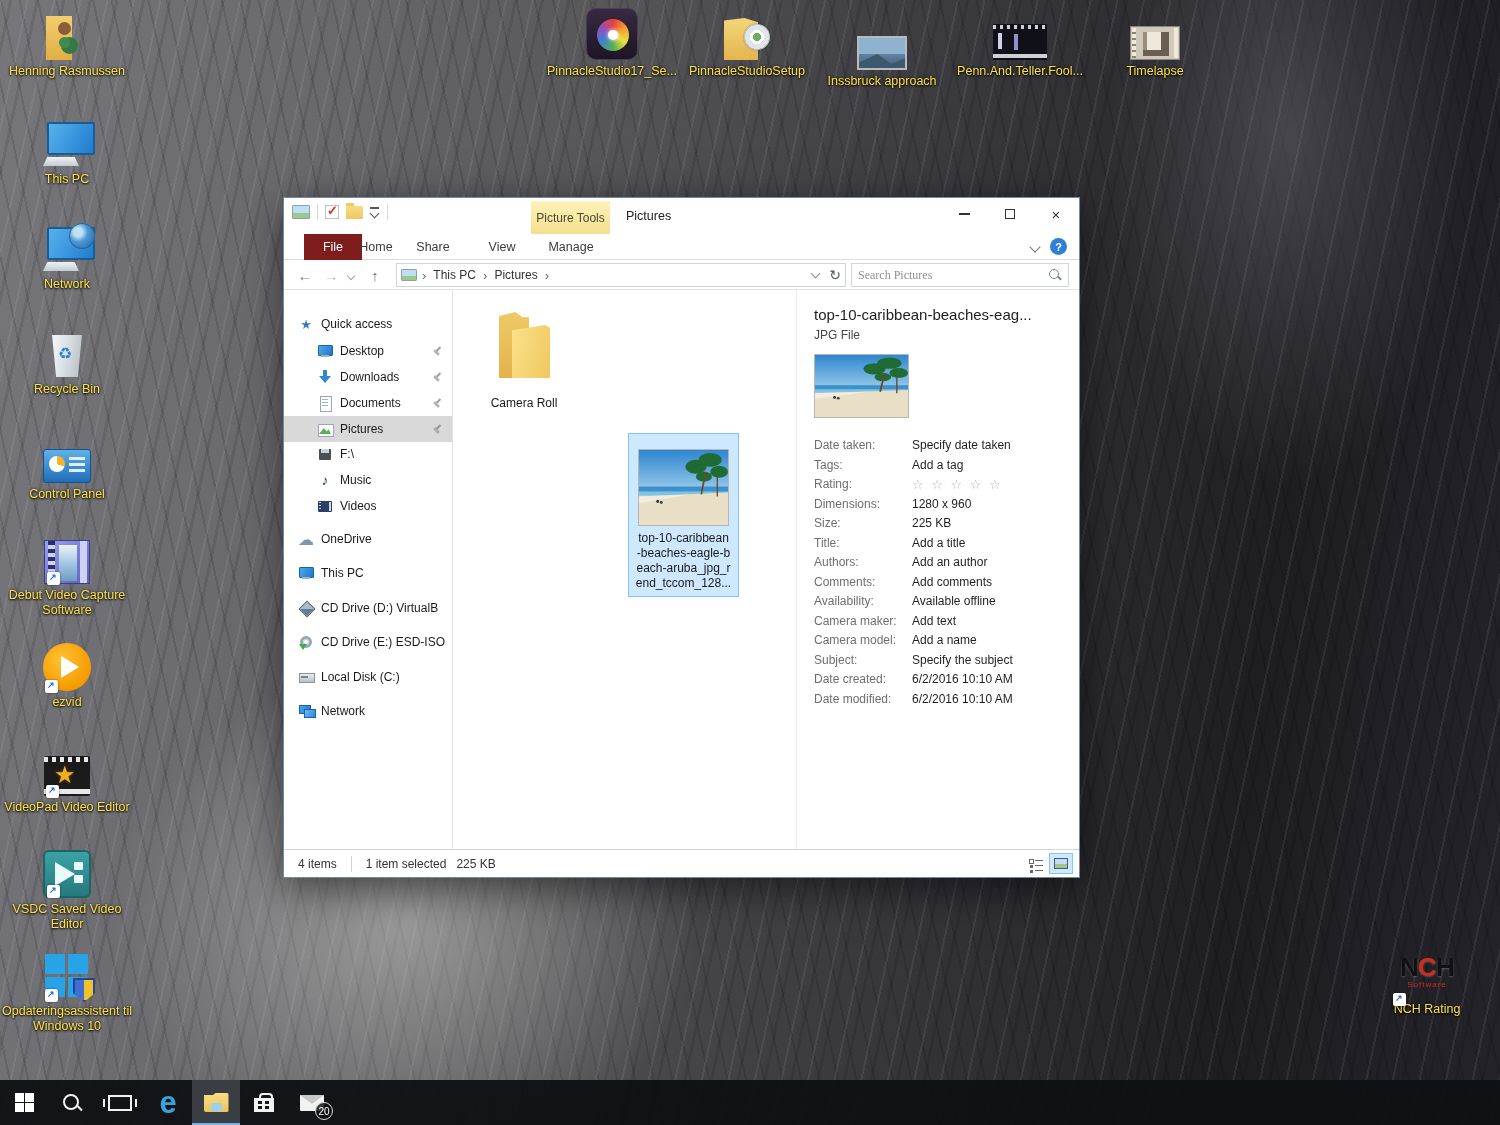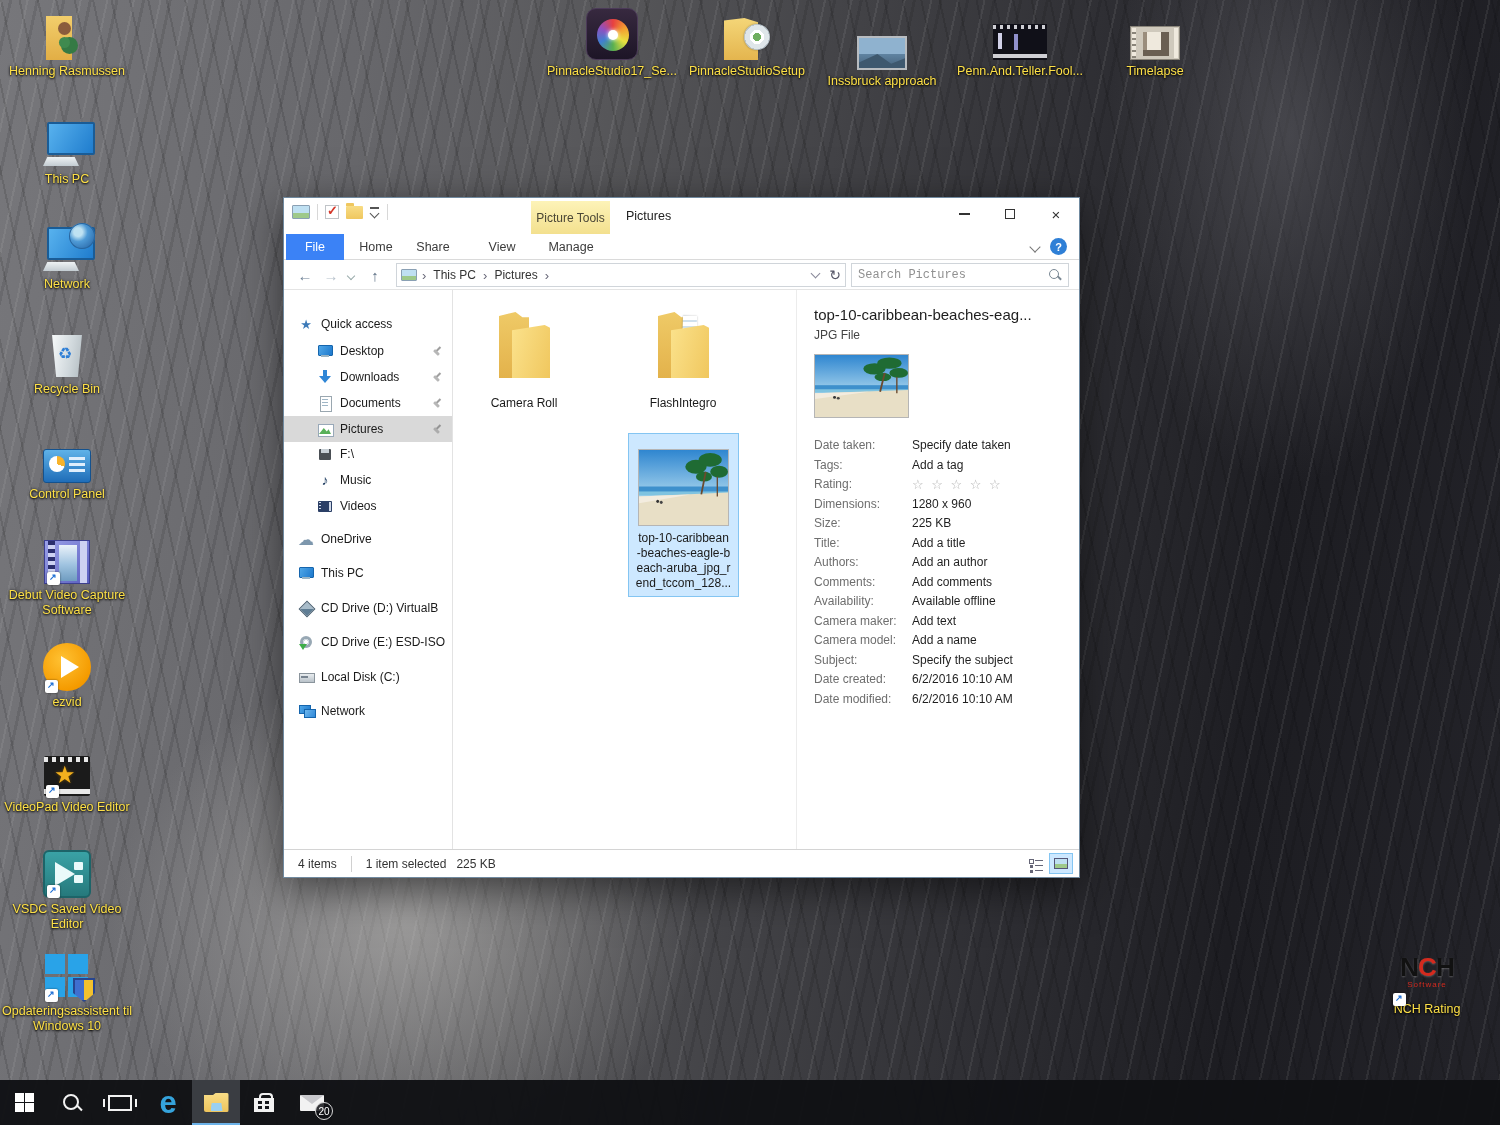--- a/index.html
+++ b/index.html
@@ -126,42 +126,42 @@
 .picture-tools{position:absolute;left:247px;top:3px;width:79px;height:33px;
   background:linear-gradient(#fdf3b8,#f3e08e);color:#4a4636;display:flex;align-items:center;justify-content:center;font-size:12px}
 .win-title{position:absolute;left:342px;top:0;height:36px;display:flex;align-items:center;font-size:12.5px;color:#222}
 .win-controls{position:absolute;right:0;top:0;height:32px;display:flex}
 .wc{width:46px;height:32px;display:flex;align-items:center;justify-content:center}
 .wc-min{width:11px;height:1.5px;background:#333}
 .wc-max{width:10px;height:10px;border:1.2px solid #333}
 .wc-close{font-size:15px;color:#333;line-height:15px}
 .tabrow{position:absolute;left:0;top:36px;width:100%;height:26px;background:#fff;border-bottom:1px solid #dadada}
 .tab{position:absolute;top:0;height:26px;display:flex;align-items:center;justify-content:center;color:#3b3b3b;font-size:12.5px}
-.tab-file{left:2px;width:58px;background:#3b82f6;color:#fff}
+.tab-file{left:20px;width:58px;background:#7f1d1d;color:#fff}
 .ribbon-chevron{position:absolute;right:40px;top:9px;width:8px;height:8px;border-left:1.5px solid #777;border-bottom:1.5px solid #777;transform:rotate(-45deg)}
 .help-btn{position:absolute;right:12px;top:4px;width:17px;height:17px;border-radius:50%;background:#2e7fd6;color:#fff;
   font-size:11px;font-weight:bold;display:flex;align-items:center;justify-content:center}
 .addrrow{position:absolute;left:0;top:62px;width:100%;height:30px;background:#fff;border-bottom:1px solid #e4e4e4}
 .navbtn{position:absolute;top:4px;width:22px;height:22px;display:flex;align-items:center;justify-content:center;
   color:#8a9aa8;font-size:15px;border-radius:50%}
 .navbtn.back{left:10px;color:#6f8296}
 .navbtn.fwd{left:36px;color:#b8c2cc}
 .addr-chev{position:absolute;left:64px;top:13px;width:6px;height:6px;border-left:1.5px solid #9aa;border-bottom:1.5px solid #9aa;transform:rotate(-45deg)}
 .navbtn.up{left:80px;color:#5f7286}
 .crumbbox{position:absolute;left:112px;top:3px;width:450px;height:24px;border:1px solid #d0d5da;background:#fff;
   display:flex;align-items:center;padding:0 4px;gap:5px;color:#333}
 .crumb-ico{width:16px;height:12px;border:1px solid #8aa0b4;background:linear-gradient(#bfe0f2 0 60%,#9ec98a 60%);border-radius:1px;flex:none}
 .crumb-sep{color:#667;font-size:13px}
 .crumb{font-size:12px;padding:0 2px}
 .crumb-right{margin-left:auto;display:flex;align-items:center;gap:10px}
 .crumb-drop{width:7px;height:7px;border-left:1.5px solid #889;border-bottom:1.5px solid #889;transform:rotate(-45deg);margin-top:-3px}
 .refresh{font-size:14px;color:#556}
 .searchbox{position:absolute;left:567px;top:3px;width:218px;height:24px;border:1px solid #d0d5da;background:#fff;
   display:flex;align-items:center;padding:0 6px}
-.searchbox input{flex:1;border:none;outline:none;font-size:12px;color:#333;font-family:Liberation Mono, monospace}
+.searchbox input{flex:1;border:none;outline:none;font-size:12px;color:#333;font-family:Liberation Serif, serif}
 .searchbox input::placeholder{color:#909090}
 .mag{position:relative;width:14px;height:14px;flex:none}
 .mag::before{content:"";position:absolute;left:1px;top:1px;width:8px;height:8px;border:1.5px solid #7a8894;border-radius:50%}
 .mag::after{content:"";position:absolute;left:9px;top:9px;width:5px;height:1.5px;background:#7a8894;transform:rotate(45deg)}
 
 .contentarea{position:absolute;left:0;top:92px;right:0;bottom:28px;background:#fff}
 .navpane{position:absolute;left:0;top:0;width:169px;height:100%;border-right:1px solid #e3e3e3;overflow:hidden}
 .navitem{position:absolute;left:0;width:169px;height:26px;display:flex;align-items:center;gap:7px;padding-left:14px;font-size:12px;color:#1a1a1a}
 .navitem.child{padding-left:33px}
 .navitem.selected{background:#d9d9d9}
@@ -511,26 +511,20 @@
         <span class="nic ic-net"></span>
         <span>Network</span>
       </div>
     </div>
 
     <div class="filesarea">
       <div class="tile" style="left:-4px;top:20px">
         <div class="folder"></div>
         <div class="tlabel">Camera Roll</div>
       </div>
-      <div class="tile" style="left:155px;top:20px">
-        <div class="folder">
-            <span class="papers"></span>
-          </div>
-        <div class="tlabel">FlashIntegro</div>
-      </div>
       <div class="tile sel" style="left:175px;top:143px;width:111px;height:164px">
         <div class="thumb">
           <svg class="beach" viewBox="0 0 100 76" preserveAspectRatio="none">
             <defs>
                 <linearGradient id="sky1" x1="0" y1="0" x2="0" y2="1">
                   <stop offset="0" stop-color="#2f86d0"></stop>
                   <stop offset="1" stop-color="#aad6ee"></stop>
                 </linearGradient>
               </defs>
             <rect width="100" height="48" fill="url(#sky1)"></rect>

